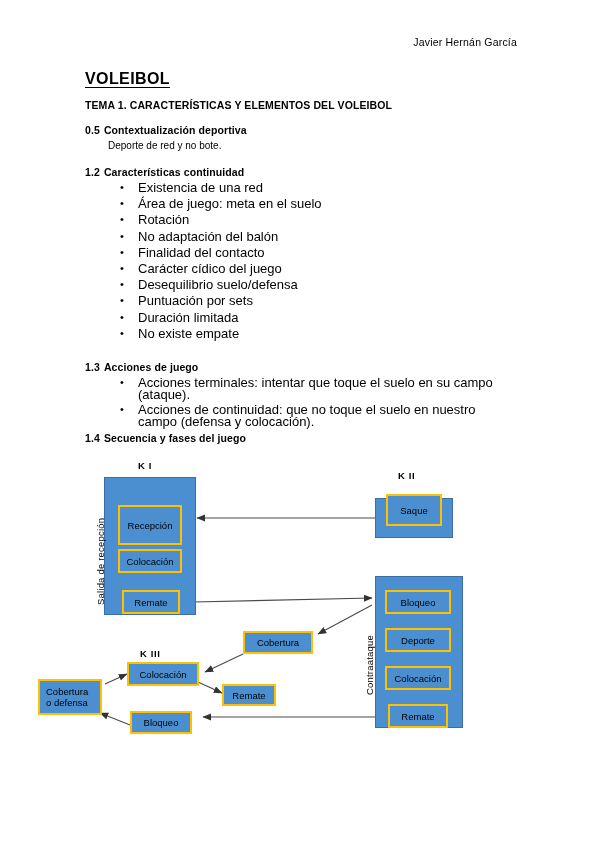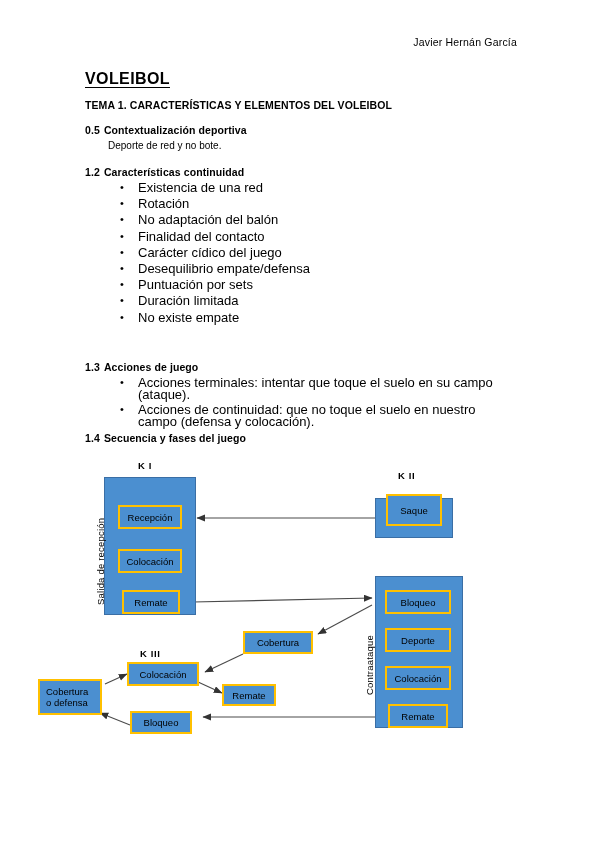--- a/index.html
+++ b/index.html
@@ -154,25 +154,26 @@
   <div class="sec" style="top:124px">
     <span class="num">0.5</span><span>Contextualización deportiva</span>
   </div>
   <div class="plain" style="top:140px">Deporte de red y no bote.</div>
 
   <div class="sec" style="top:166px">
     <span class="num">1.2</span><span>Características continuidad</span>
   </div>
   <ul class="bullets" style="top:182px">
     <li>Existencia de una red</li>
+    <li>Área de juego: meta en el suelo</li>
     <li>Rotación</li>
     <li>No adaptación del balón</li>
     <li>Finalidad del contacto</li>
     <li>Carácter cídico del juego</li>
-    <li>Desequilibrio empate/defensa</li>
+    <li>Desequilibrio suelo/defensa</li>
     <li>Puntuación por sets</li>
     <li>Duración limitada</li>
     <li>No existe empate</li>
   </ul>
 
   <div class="sec" style="top:361px">
     <span class="num">1.3</span><span>Acciones de juego</span>
   </div>
   <ul class="bullets wide" style="top:377px">
     <li>Acciones terminales: intentar que toque el suelo en su campo (ataque).</li>
@@ -214,21 +215,21 @@
 
         <line x1="105" y1="234" x2="127" y2="224" marker-end="url(#ah)"></line>
 
         <line x1="130" y1="275" x2="100" y2="263" marker-end="url(#ah)"></line>
       </g>
     </svg>
 
     <div class="klabel" style="left:138px; top:10px;">K I</div>
     <div class="panel" style="left:104px; top:27px; width:92px; height:138px;"></div>
     <div class="vlabel" style="left:95px; top:155px;">Salida de recepción</div>
-    <div class="node" style="left:118px; top:55px; width:64px; height:24px;">Recepción</div>
+    <div class="node" style="left:118px; top:55px; width:64px; height:40px;">Recepción</div>
     <div class="node" style="left:118px; top:99px; width:64px; height:24px;">Colocación</div>
     <div class="node" style="left:122px; top:140px; width:58px; height:24px;">Remate</div>
 
     <div class="klabel" style="left:398px; top:20px;">K II</div>
     <div class="panel" style="left:375px; top:48px; width:78px; height:40px;"></div>
     <div class="node" style="left:386px; top:44px; width:56px; height:32px;">Saque</div>
 
     <div class="panel" style="left:375px; top:126px; width:88px; height:152px;"></div>
     <div class="vlabel" style="left:364px; top:245px;">Contraataque</div>
     <div class="node" style="left:385px; top:140px; width:66px; height:24px;">Bloqueo</div>

